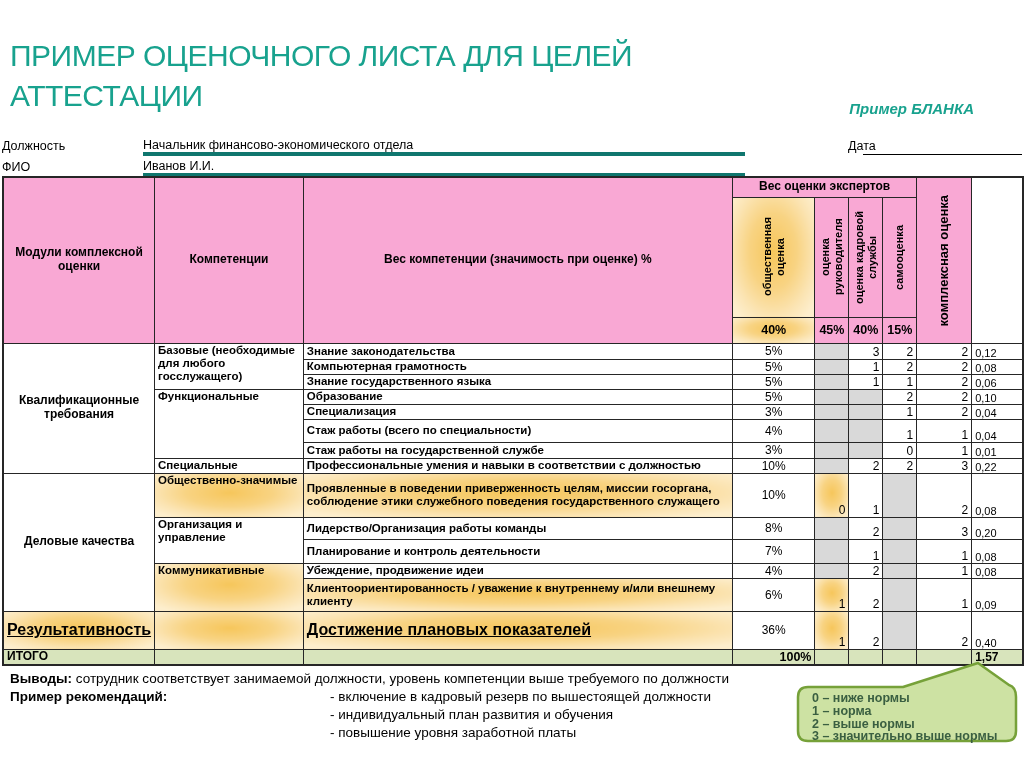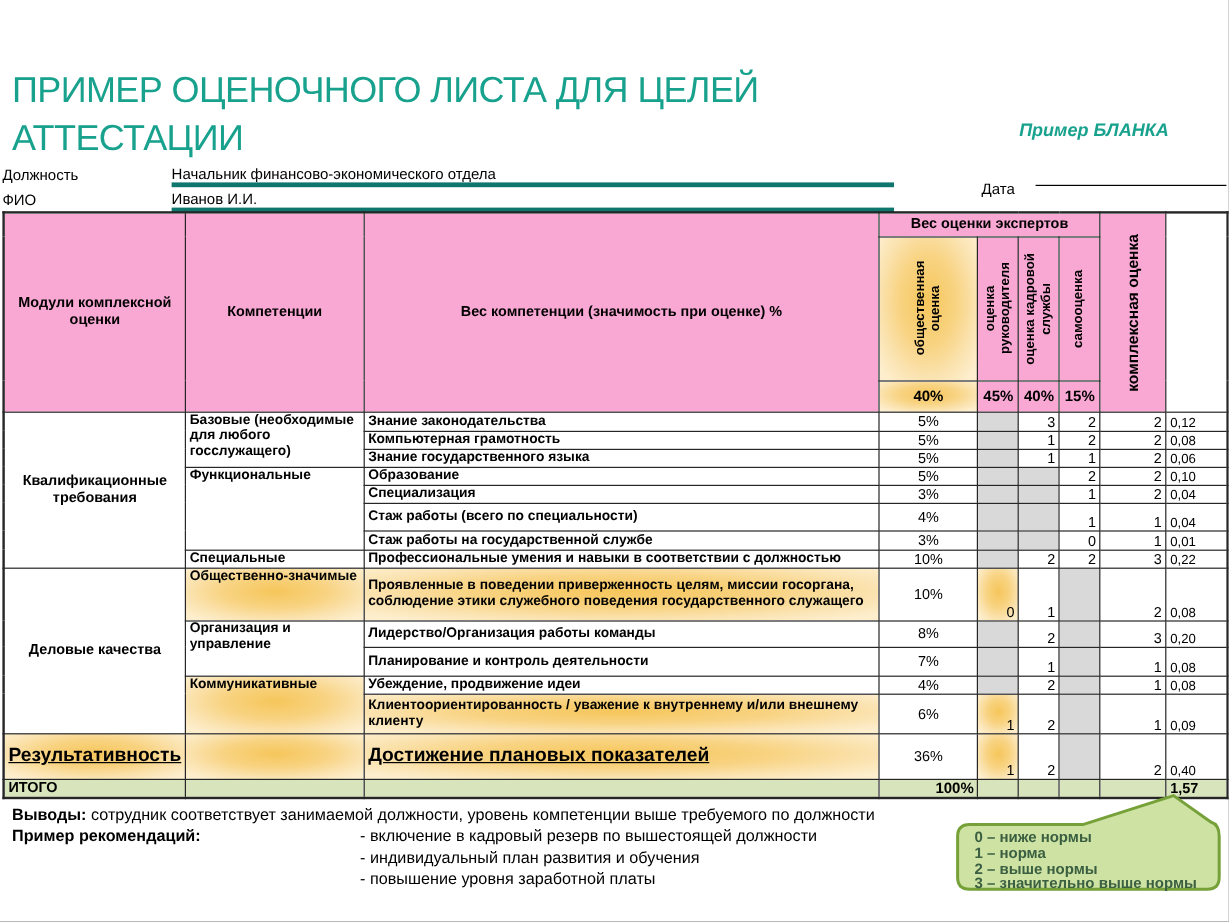--- a/index.html
+++ b/index.html
@@ -1,20 +1,20 @@
 <!DOCTYPE html>
 <html><head>
 <meta charset="utf-8">
 <style>
   html,body{margin:0;padding:0;background:#888;}
   #slide{position:relative;width:1024px;height:768px;background:#ffffff;overflow:hidden;
          font-family:"Liberation Sans",sans-serif;color:#000;}
 
   
-  .title{position:absolute;left:10px;top:56px;width:770px;font-size:30px;line-height:1.33;
+  .title{position:absolute;left:10px;top:36px;width:770px;font-size:30px;line-height:1.33;
          color:#18a28e;letter-spacing:-0.5px;font-weight:500;}
   .badge{position:absolute;right:50px;top:100px;font-size:15px;font-style:italic;font-weight:600;color:#18a28e;}
 
   
   .flabel{position:absolute;font-size:12.5px;}
   .fvalue{position:absolute;font-size:12.5px;border-bottom:4px solid #0f766e;}
   .fline{position:absolute;border-bottom:1px solid #000;}
 
   
   table.ev{position:absolute;left:2px;top:176px;border-collapse:collapse;table-layout:fixed;
@@ -38,37 +38,37 @@
   .cell-score{font-weight:400;font-size:12px;text-align:right;vertical-align:bottom;padding-bottom:1px;}
   .cell-cx{font-weight:400;font-size:11px;vertical-align:bottom;padding-bottom:2px;}
   tr.total td{background:#d8e4bc;font-weight:700;}
   tr.total .cell-weight{text-align:right;font-size:12.5px;font-weight:700;}
   tr.total .cell-cx{font-weight:700;font-size:12px;}
   tr.total .cell-module{text-align:left;font-size:12px;}
 
   
   .foot{position:absolute;font-size:13.5px;line-height:1.3;}
   .foot b{font-weight:700;}
-  .recs{position:absolute;left:300px;top:688px;font-size:13.5px;line-height:1.32;}
+  .recs{position:absolute;left:330px;top:688px;font-size:13.5px;line-height:1.32;}
 
   
   #legend-svg{position:absolute;left:788px;top:656px;}
   #legend-svg text{font-family:"Liberation Sans",sans-serif;font-size:12.5px;font-weight:700;fill:#3a5f41;}
 </style>
 </head>
 <body>
 
 <div id="slide">
 
   <div class="title">ПРИМЕР ОЦЕНОЧНОГО ЛИСТА ДЛЯ ЦЕЛЕЙ АТТЕСТАЦИИ</div>
   <div class="badge">Пример БЛАНКА</div>
 
   <div class="flabel" style="left:2px;top:139px;">Должность</div>
   <div class="fvalue" style="left:143px;top:138px;width:602px;">Начальник финансово-экономического отдела</div>
-  <div class="flabel" style="left:818px;top:139px;margin-top:12px;">Дата</div>
+  <div class="flabel" style="left:848px;top:139px;">Дата</div>
   <div class="fline" style="left:863px;top:138px;width:159px;height:16px;"></div>
   <div class="flabel" style="left:2px;top:160px;">ФИО</div>
   <div class="fvalue" style="left:143px;top:159px;width:602px;">Иванов И.И.</div>
 
   <table class="ev">
     <colgroup>
       <col style="width:138px">
         <col style="width:150px">
         <col style="width:438px">
         <col style="width:84px">

